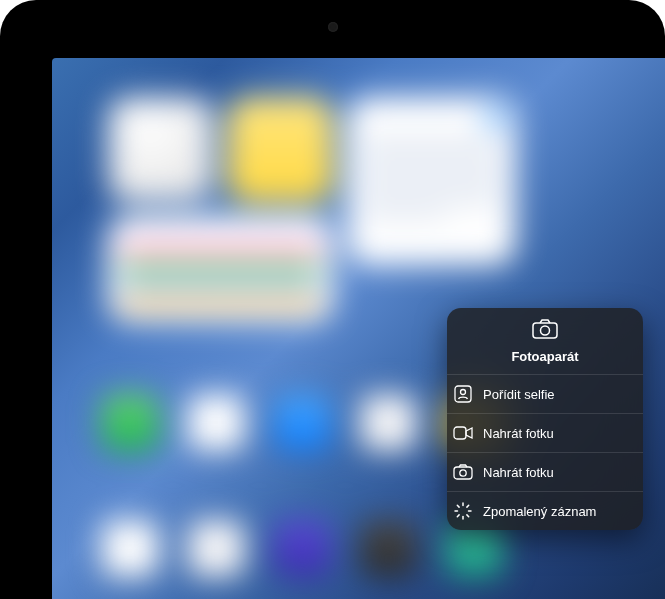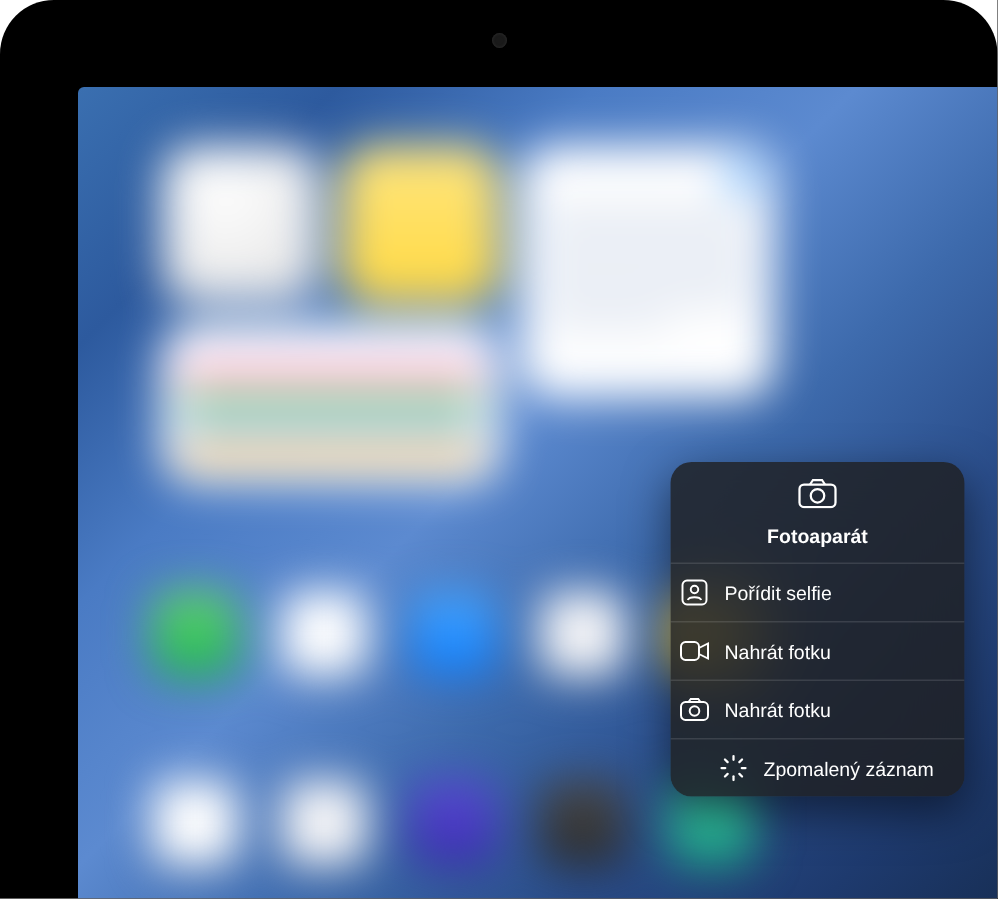--- a/index.html
+++ b/index.html
@@ -67,21 +67,21 @@
     border-bottom: 1px solid rgba(255,255,255,0.12);
     justify-content: center;
   }
   .menu-header svg { margin-bottom: 6px; }
   .menu-title { font-size: 13px; font-weight: 600; }
   .menu-item {
     display: flex; align-items: center; gap: 10px;
     padding: 9px 6px; font-size: 13px; cursor: pointer;
     border-bottom: 1px solid rgba(255,255,255,0.12);
   }
-  .menu-item:last-child { border-bottom: none; margin-left: 26px; }
+  .menu-item:last-child { border-bottom: none; }
   .menu-item .ico { width: 20px; height: 20px; display: flex; align-items: center; justify-content: center; flex-shrink: 0; }
 </style>
 </head>
 <body>
 
 <div class="device">
   <div class="camera-dot"></div>
   <div class="screen">
     <div class="blur-layer">
       <div class="widget clock"></div>

